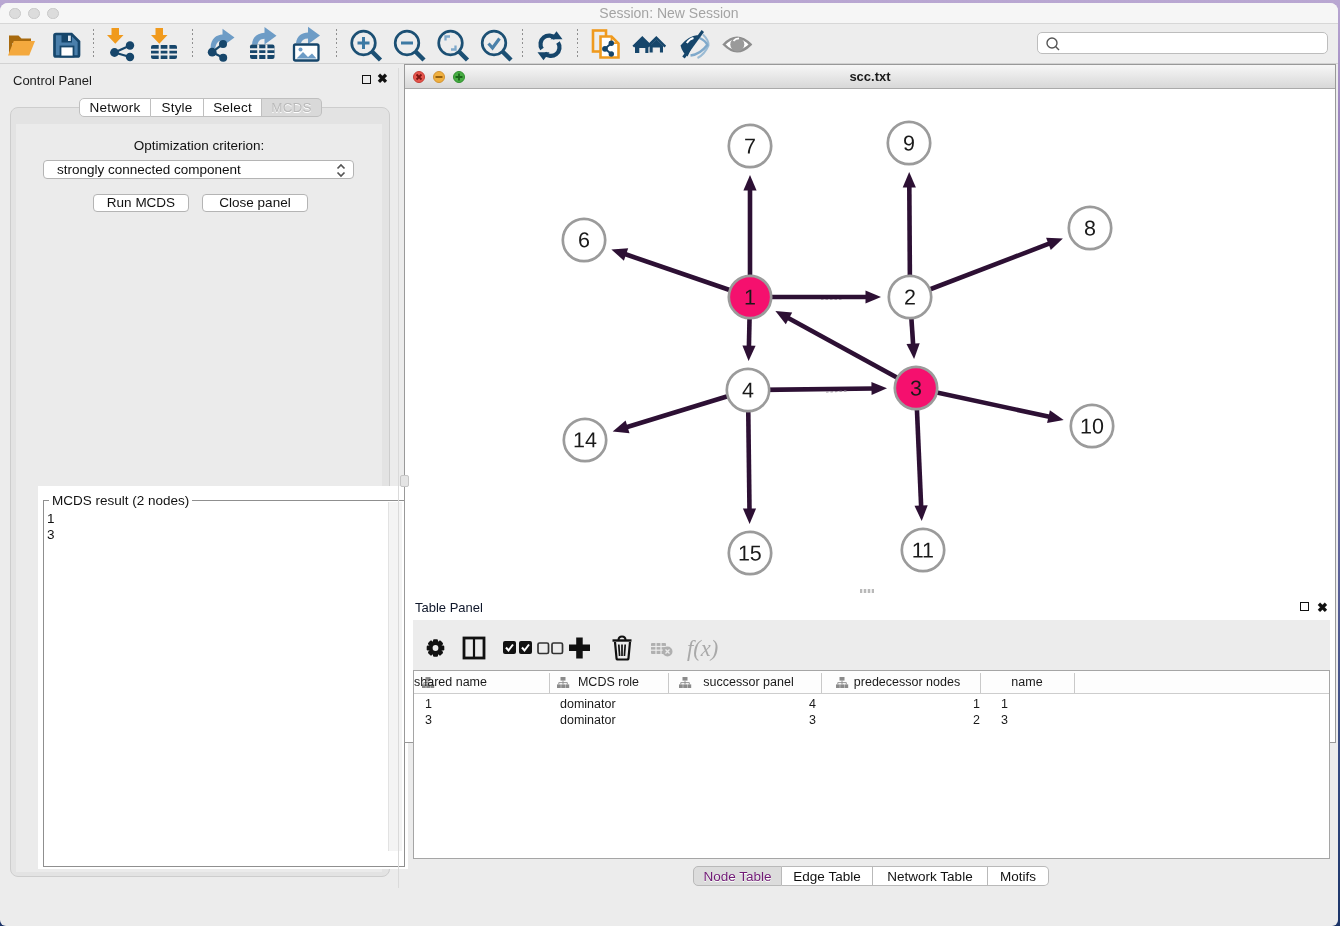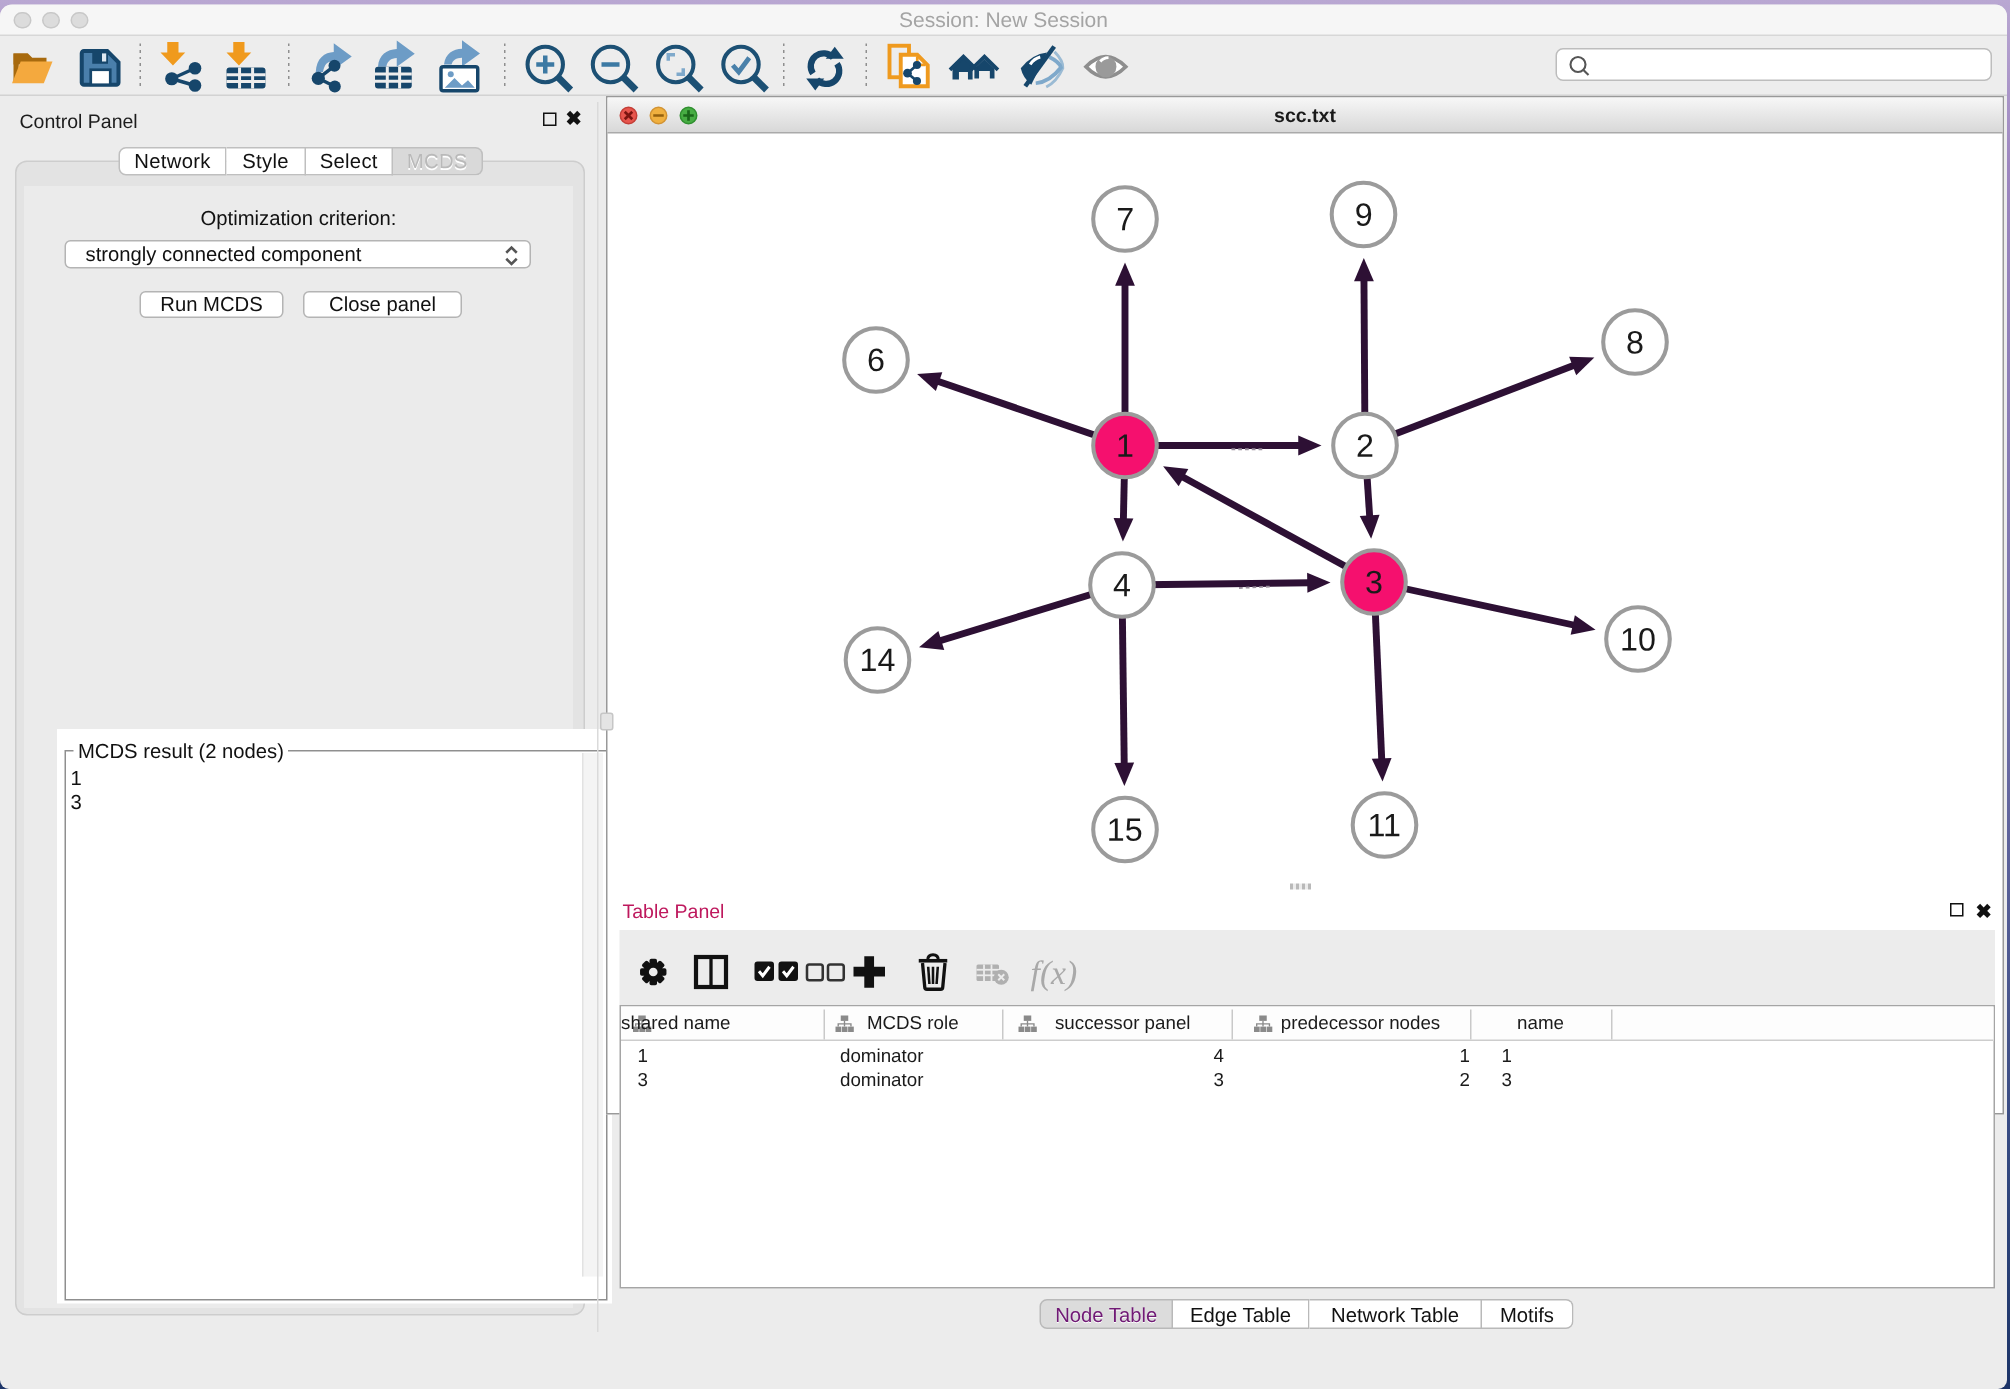--- a/index.html
+++ b/index.html
@@ -54,21 +54,21 @@
   
   #netwin { position:absolute; left:404px; top:61px; width:932px; height:679px;
             border:1px solid #999; background:#fff; }
   #net-titlebar { position:absolute; left:0; top:0; width:100%; height:24px;
                   background:linear-gradient(180deg,#f7f7f7 0%,#e9e9e9 45%,#d8d8d8 100%);
                   border-bottom:1px solid #aaa; }
   .tl2 { position:absolute; top:5.5px; width:12px; height:12px; border-radius:50%; }
   #net-title { position:absolute; top:4px; left:0; width:100%; text-align:center;
                font-size:13px; font-weight:bold; color:#1a1a1a; }
   
-  #tp-title { position:absolute; left:415px; top:597px; font-size:13px; color:#be185d; }
+  #tp-title { position:absolute; left:415px; top:597px; font-size:13px; color:#0f172a; }
   #tp-toolbar { position:absolute; left:413px; top:617px; width:917px; height:50px; background:#ececec; }
   #tbl { position:absolute; left:413px; top:667px; width:917px; height:189px;
          background:#fff; border:1px solid #a5a5a5; }
   .th-sep { position:absolute; top:2px; height:20px; width:1px; background:#c9c9c9; }
   .th-lab { position:absolute; top:4px; font-size:12.5px; color:#1a1a1a; }
   .td { position:absolute; font-size:12.5px; color:#1a1a1a; }
   .btab { height:100%; background:#fff; border:1px solid #b9b9b9; border-left:none;
           font-size:13.5px; color:#111; display:flex; align-items:center; justify-content:center; }
   .btab.first { border-left:1px solid #b9b9b9; border-radius:5px 0 0 5px; }
   .btab.last { border-radius:0 5px 5px 0; }

